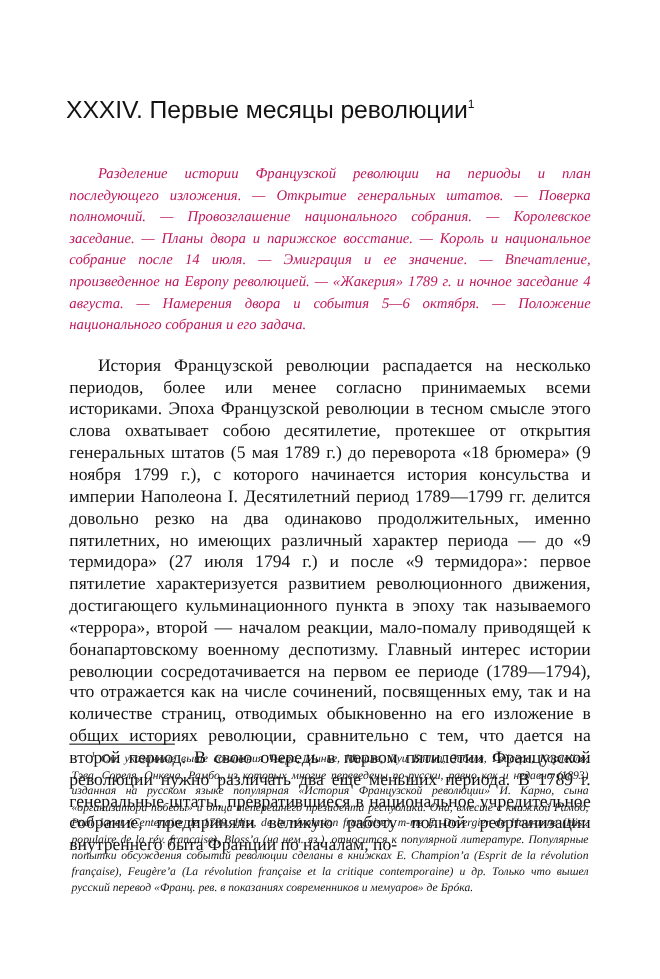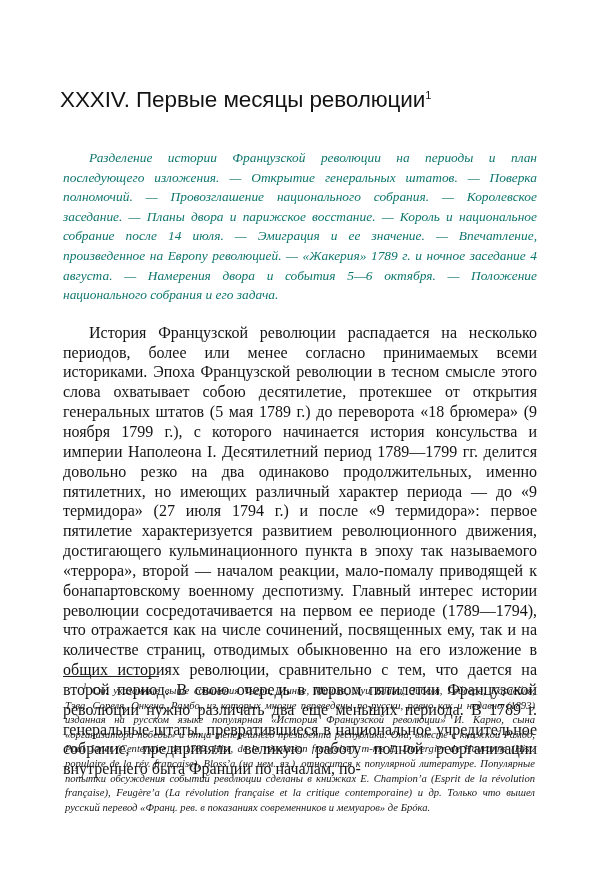--- a/index.html
+++ b/index.html
@@ -44,21 +44,21 @@
     top: 148px;
     width: 474px;
   }
   .summary {
     font-style: italic;
     font-size: 13.4px;
     line-height: 19.6px;
     text-align: justify;
     text-indent: 26px;
     margin: 0;
-    color: #0f766e;
+    color: #be185d;
     font-family: "Liberation Serif", serif;
   }
   .body-para {
     font-size: 16px;
     line-height: 19.85px;
     text-align: justify;
     text-indent: 26px;
     margin: 0;
     padding-top: 18px;
     color: #131313;

